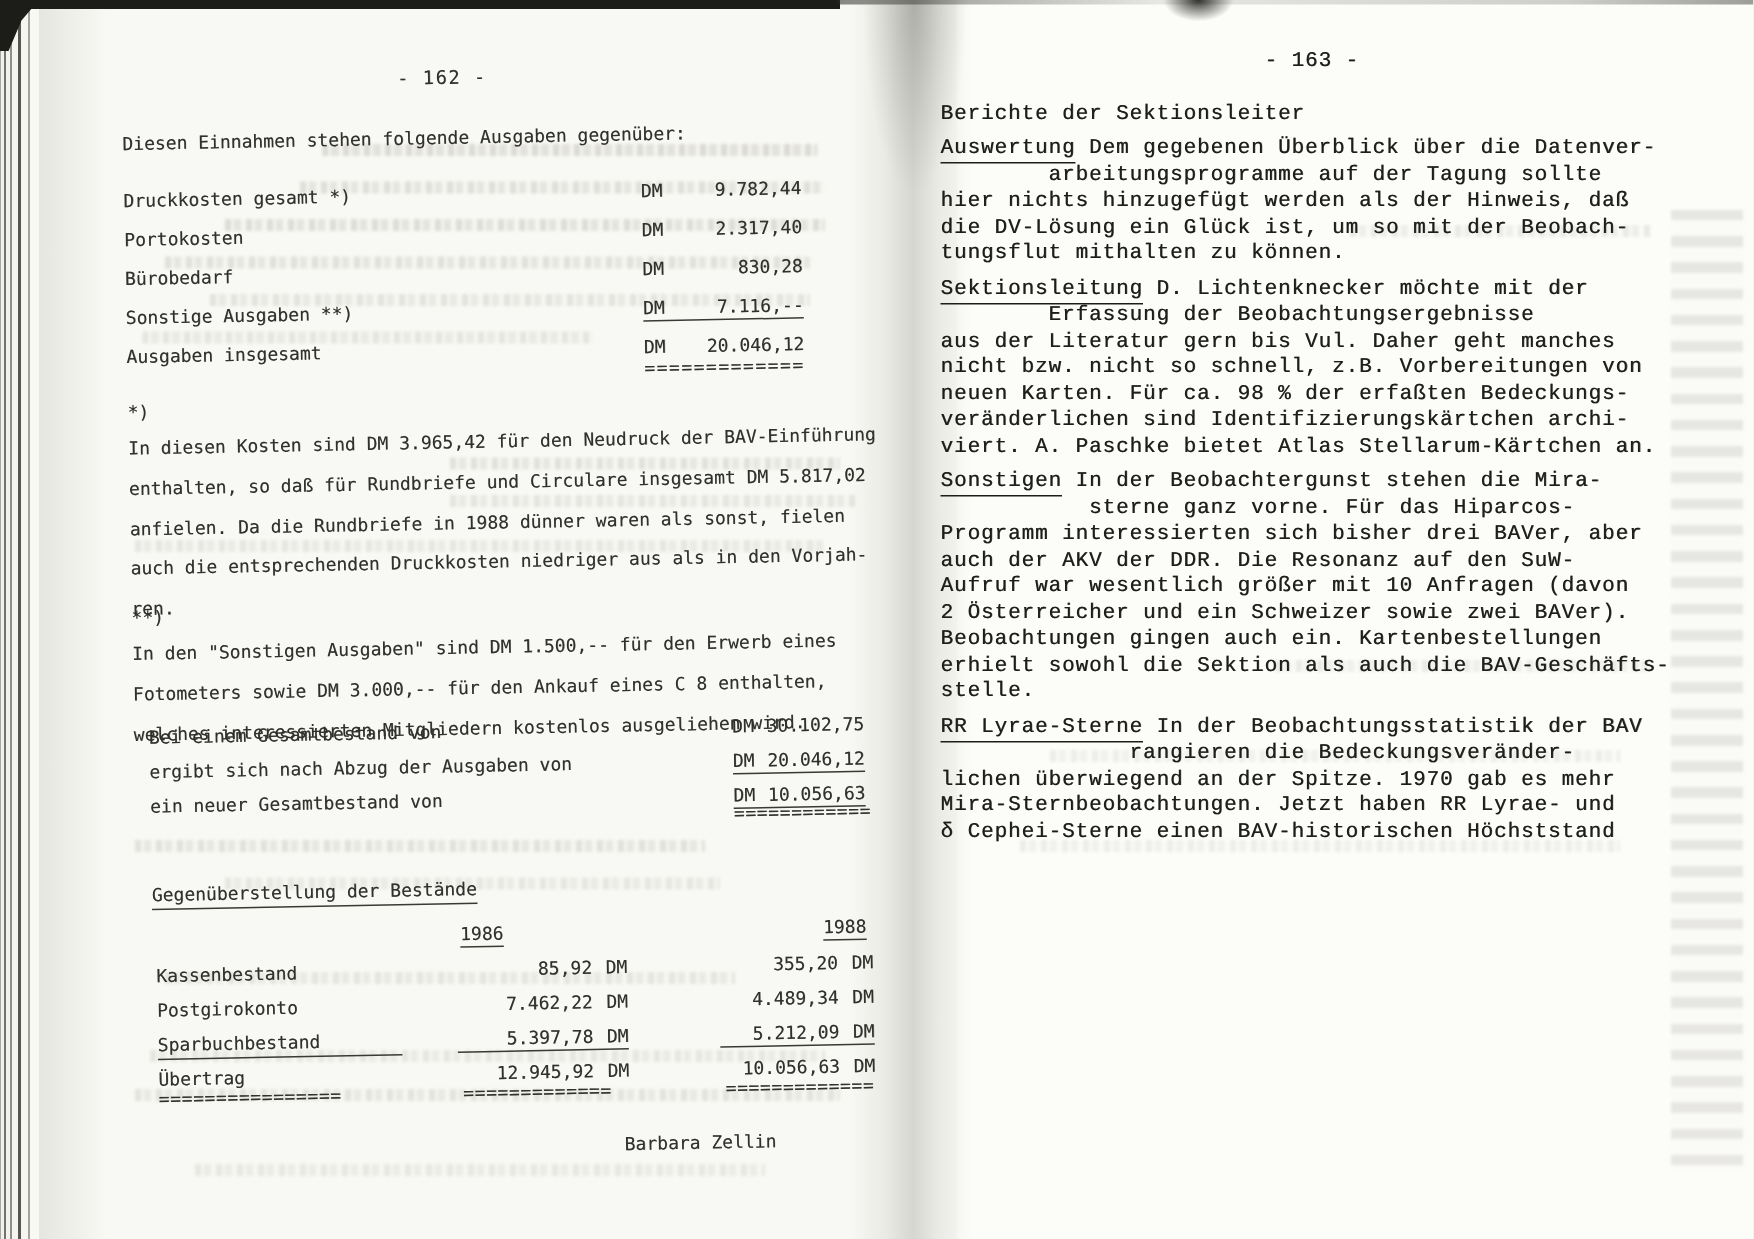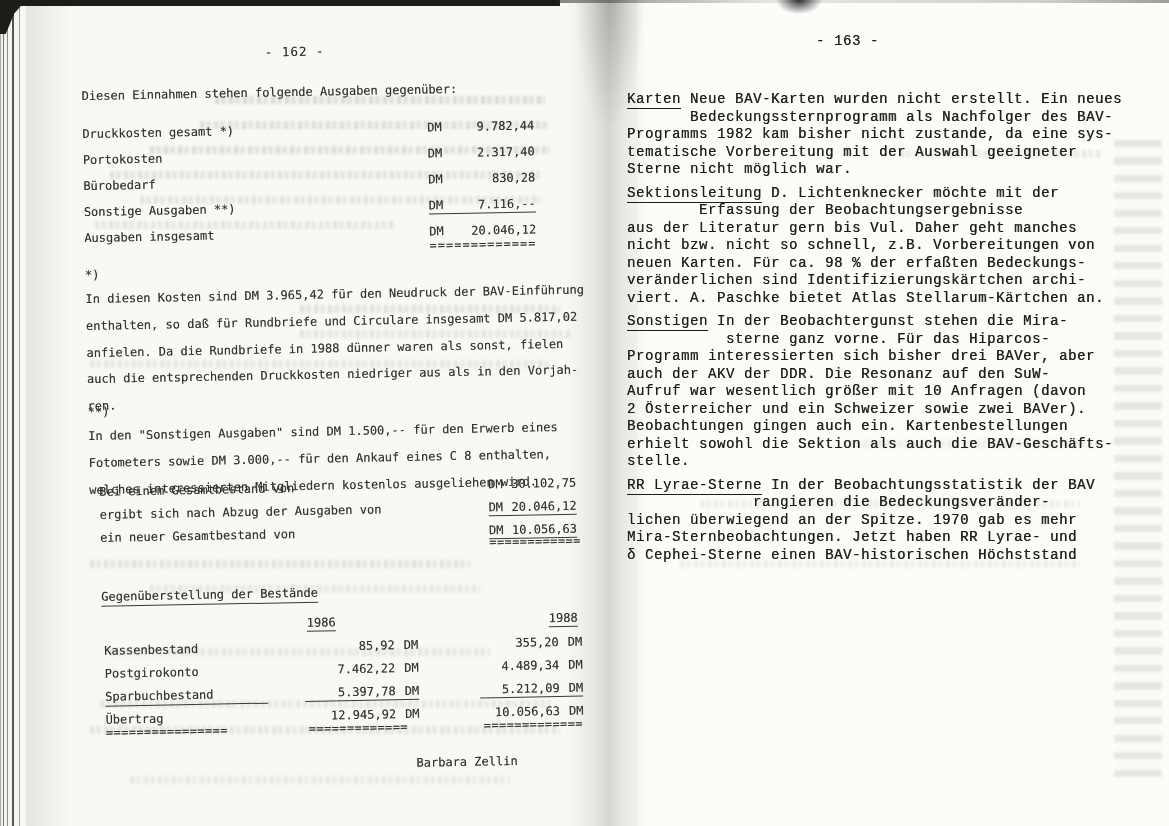--- a/index.html
+++ b/index.html
@@ -60,21 +60,21 @@
   .ccell .unit{margin-left:9px;}
   .clabel-u{border-bottom:1.6px solid #3a3a34;padding-bottom:2px;padding-right:55px;}
   .crule{position:absolute;top:14px;letter-spacing:.4px;line-height:1;white-space:nowrap;}
   .crule.r0{left:0;} .crule.r1{left:203px;} .crule.r2{left:378px;}
   .sig{left:410px;top:762px;}
   
   .pr-layer{position:absolute;left:0;top:0;width:1169px;height:826px;
     font-family:"Liberation Mono",monospace;font-size:14px;letter-spacing:.6px;
     color:#1d1d1a;text-shadow:.35px 0 0 rgba(29,29,26,.75);line-height:17.5px;}
   .pr-layer .abs{position:absolute;}
-  .pnum-r{left:816px;top:33px;}
+  .pnum-r{left:843px;top:33px;}
   .rhead{left:627px;top:68px;}
   #paras{left:627px;top:85px;width:510px;}
   .rp{white-space:pre;margin-top:6px;}
   .kw{border-bottom:1.4px solid #1d1d1a;padding-bottom:1px;}
 </style>
 </head>
 <body>
 
 <div id="root">
 
@@ -199,26 +199,27 @@
             <span class="amt">10.056,63</span>
             <span class="unit">DM</span>
           </div><span class="crule r0">================</span><span class="crule r1">=============</span><span class="crule r2">=============</span></div>
       </div>
 
     <div class="abs sig">Barbara Zellin</div>
   </div>
 
   <div class="pr-layer">
     <div class="abs pnum-r">- 163 -</div>
+    <div class="abs rhead">Berichte der Sektionsleiter</div>
     <div class="abs" id="paras">
-        <div class="rp"><span class="kw">Karten</span> Neue BAV-Karten wurden nicht erstellt. Ein neues
-       Bedeckungssternprogramm als Nachfolger des BAV-
-Programms 1982 kam bisher nicht zustande, da eine sys-
-tematische Vorbereitung mit der Auswahl geeigneter
-Sterne nicht möglich war.</div>
+        <div class="rp"><span class="kw">Auswertung</span> Dem gegebenen Überblick über die Datenver-
+        arbeitungsprogramme auf der Tagung sollte
+hier nichts hinzugefügt werden als der Hinweis, daß
+die DV-Lösung ein Glück ist, um so mit der Beobach-
+tungsflut mithalten zu können.</div>
         <div class="rp"><span class="kw">Sektionsleitung</span> D. Lichtenknecker möchte mit der
         Erfassung der Beobachtungsergebnisse
 aus der Literatur gern bis Vul. Daher geht manches
 nicht bzw. nicht so schnell, z.B. Vorbereitungen von
 neuen Karten. Für ca. 98 % der erfaßten Bedeckungs-
 veränderlichen sind Identifizierungskärtchen archi-
 viert. A. Paschke bietet Atlas Stellarum-Kärtchen an.</div>
         <div class="rp"><span class="kw">Sonstigen</span> In der Beobachtergunst stehen die Mira-
            sterne ganz vorne. Für das Hiparcos-
 Programm interessierten sich bisher drei BAVer, aber

